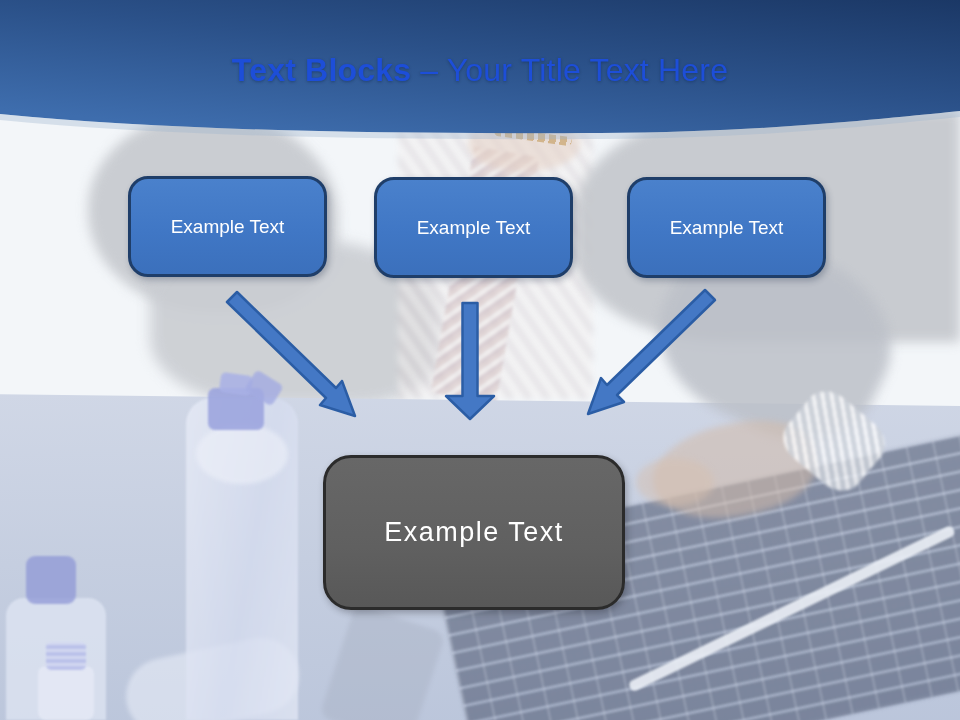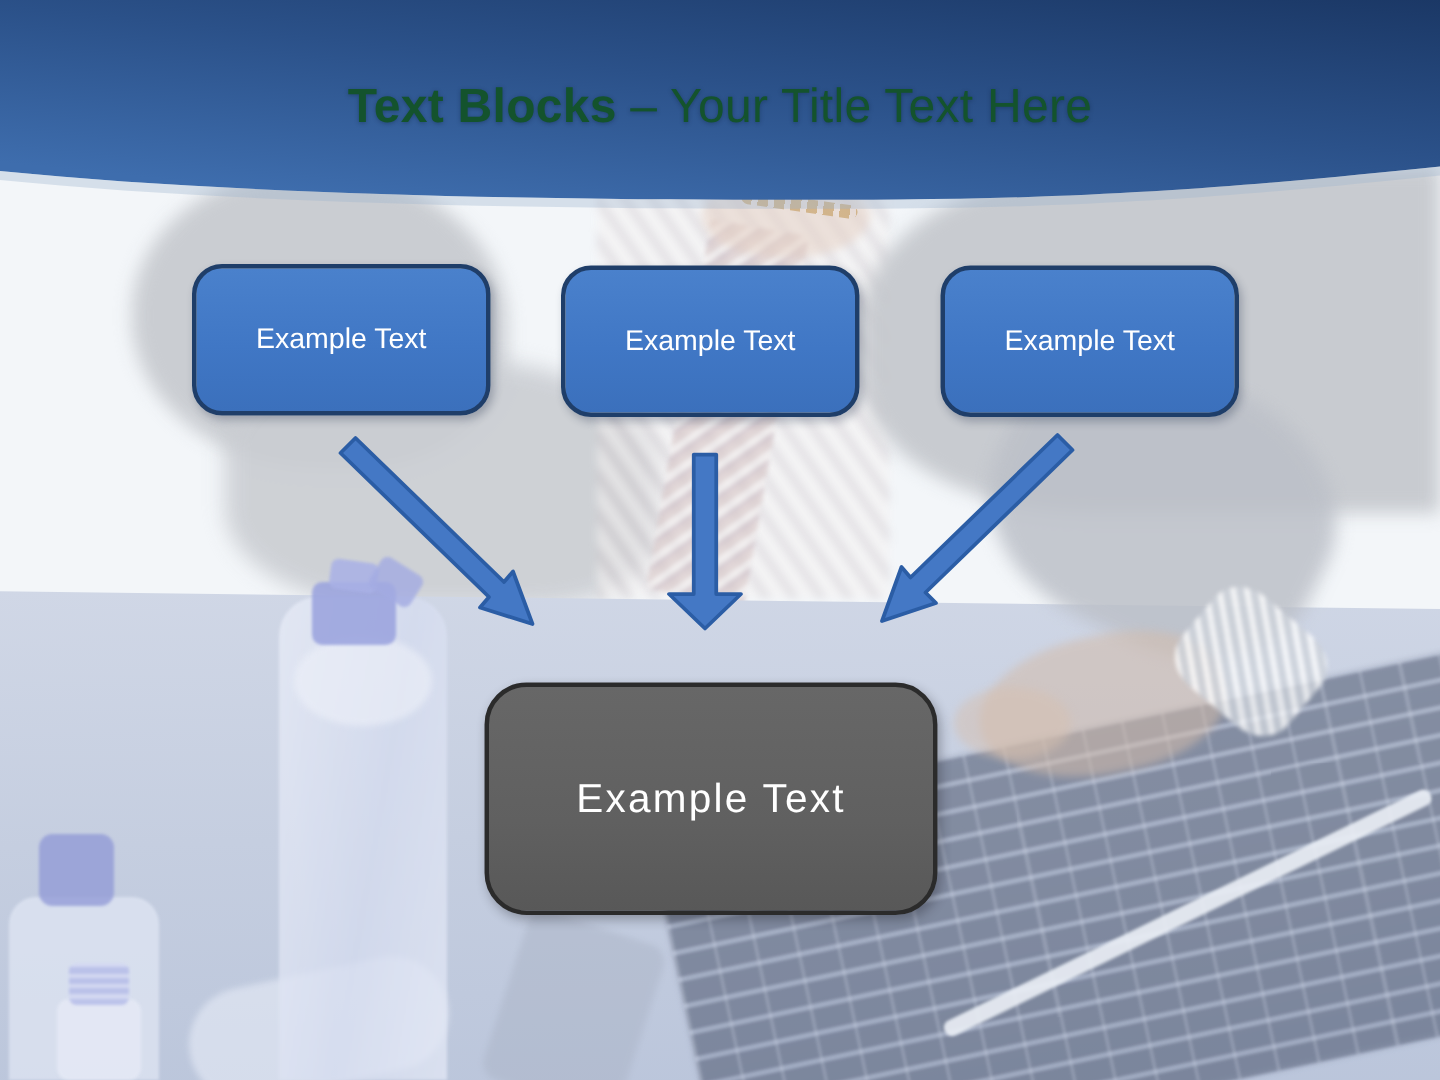--- a/index.html
+++ b/index.html
@@ -49,21 +49,21 @@
   .sleeve-right{left:660px;top:248px;width:230px;height:180px;background:#bcc0c8;opacity:.85;
     transform:rotate(26deg);border-radius:42%;filter:blur(6px);}
   .hand{left:652px;top:424px;width:165px;height:92px;background:#d3bcab;opacity:.55;filter:blur(3px);
     border-radius:52% 48% 45% 55%;transform:rotate(-12deg);}
   .fingers{left:636px;top:458px;width:78px;height:48px;background:#d6c0b0;opacity:.5;filter:blur(3px);border-radius:50%;}
   .cuff{left:788px;top:402px;width:92px;height:78px;transform:rotate(40deg);opacity:.8;filter:blur(1.5px);border-radius:28%;
     background:repeating-linear-gradient(40deg,#ffffff 0 4px,#cdd2da 4px 9px);}
   
   .banner{position:absolute;left:0;top:0;width:960px;height:150px;z-index:5;pointer-events:none;}
   .title{
-    position:absolute;left:0;top:52px;width:960px;z-index:6;text-align:center;color:#14532d;
+    position:absolute;left:0;top:52px;width:960px;z-index:6;text-align:center;color:#1d4ed8;
     font-size:32px;letter-spacing:.2px;text-shadow:0 1px 3px rgba(10,25,50,.35);
   }
   .title .bold{font-weight:700;}
   .title .rest{font-weight:400;margin-left:9px;}
   
   .arrows{position:absolute;left:0;top:0;width:960px;height:720px;z-index:6;}
   
   .block{
     position:absolute;z-index:7;display:flex;align-items:center;justify-content:center;
     width:199px;height:101px;border-radius:20px;border:3px solid #1f3e69;box-sizing:border-box;

